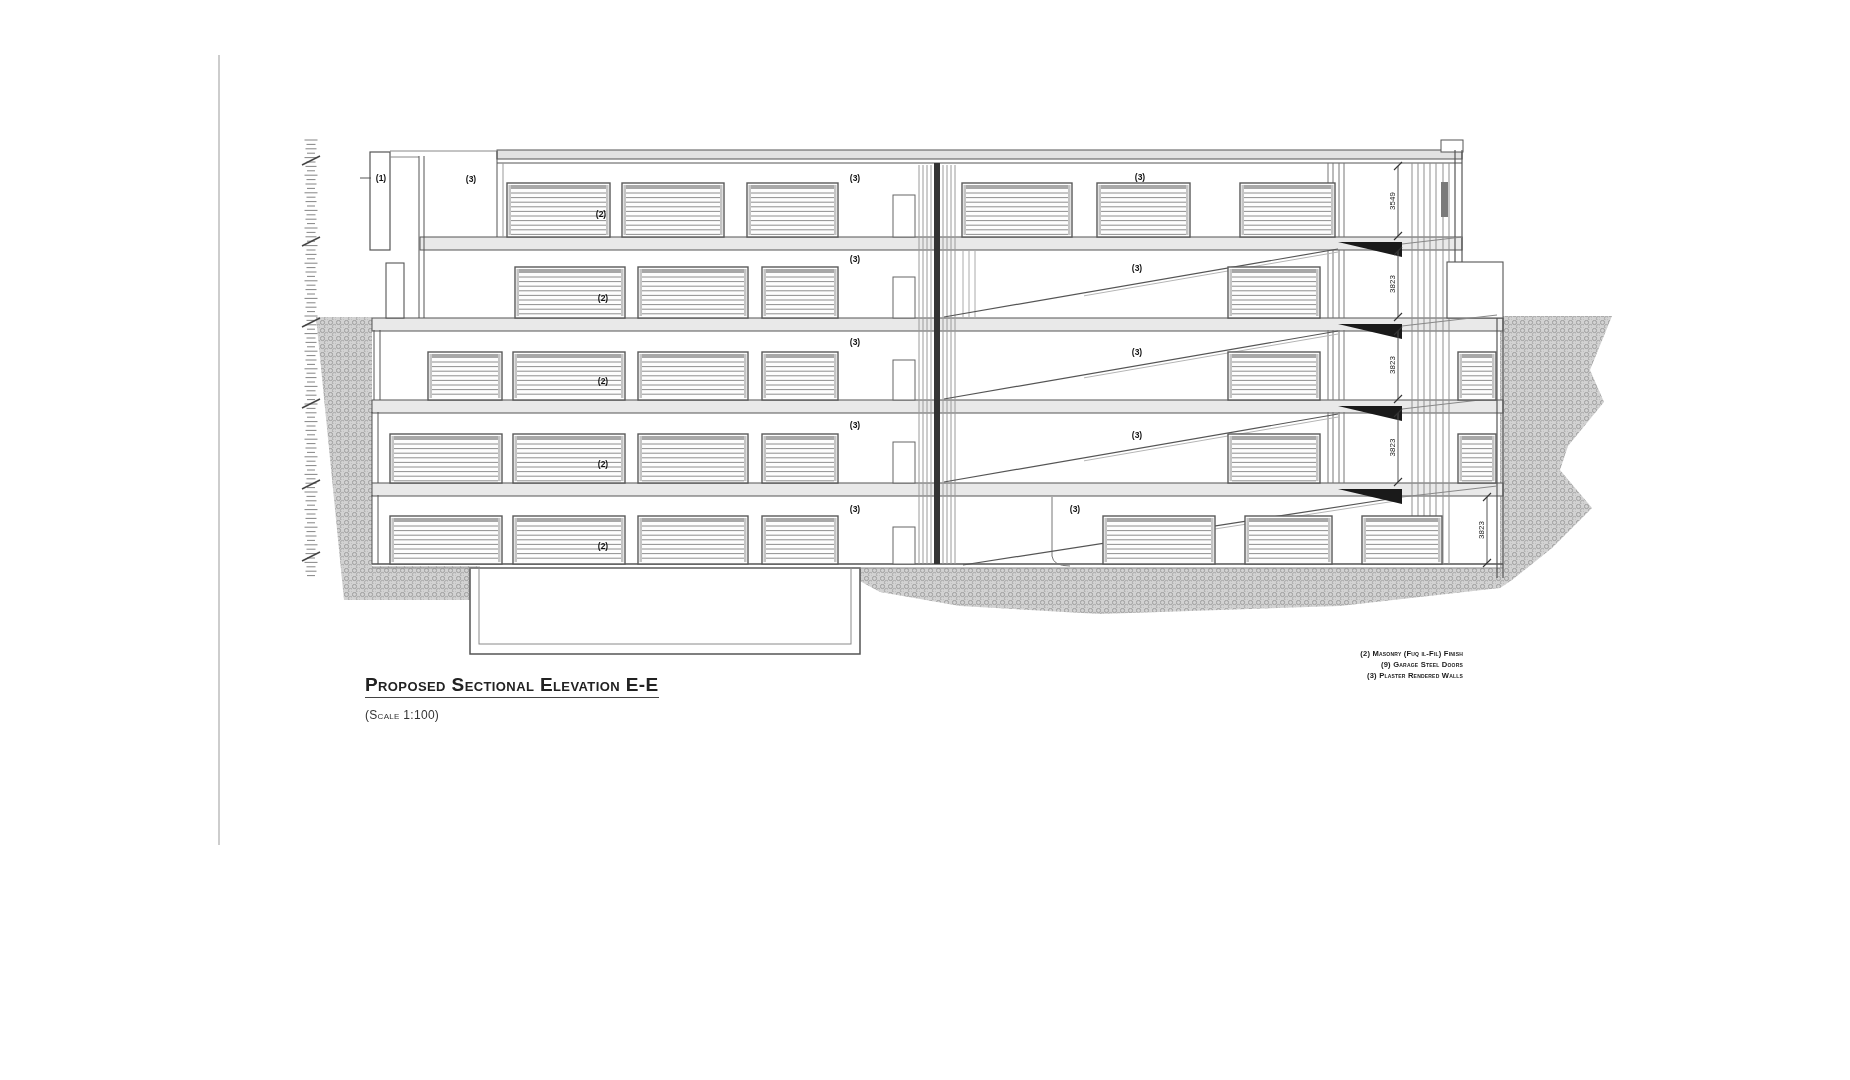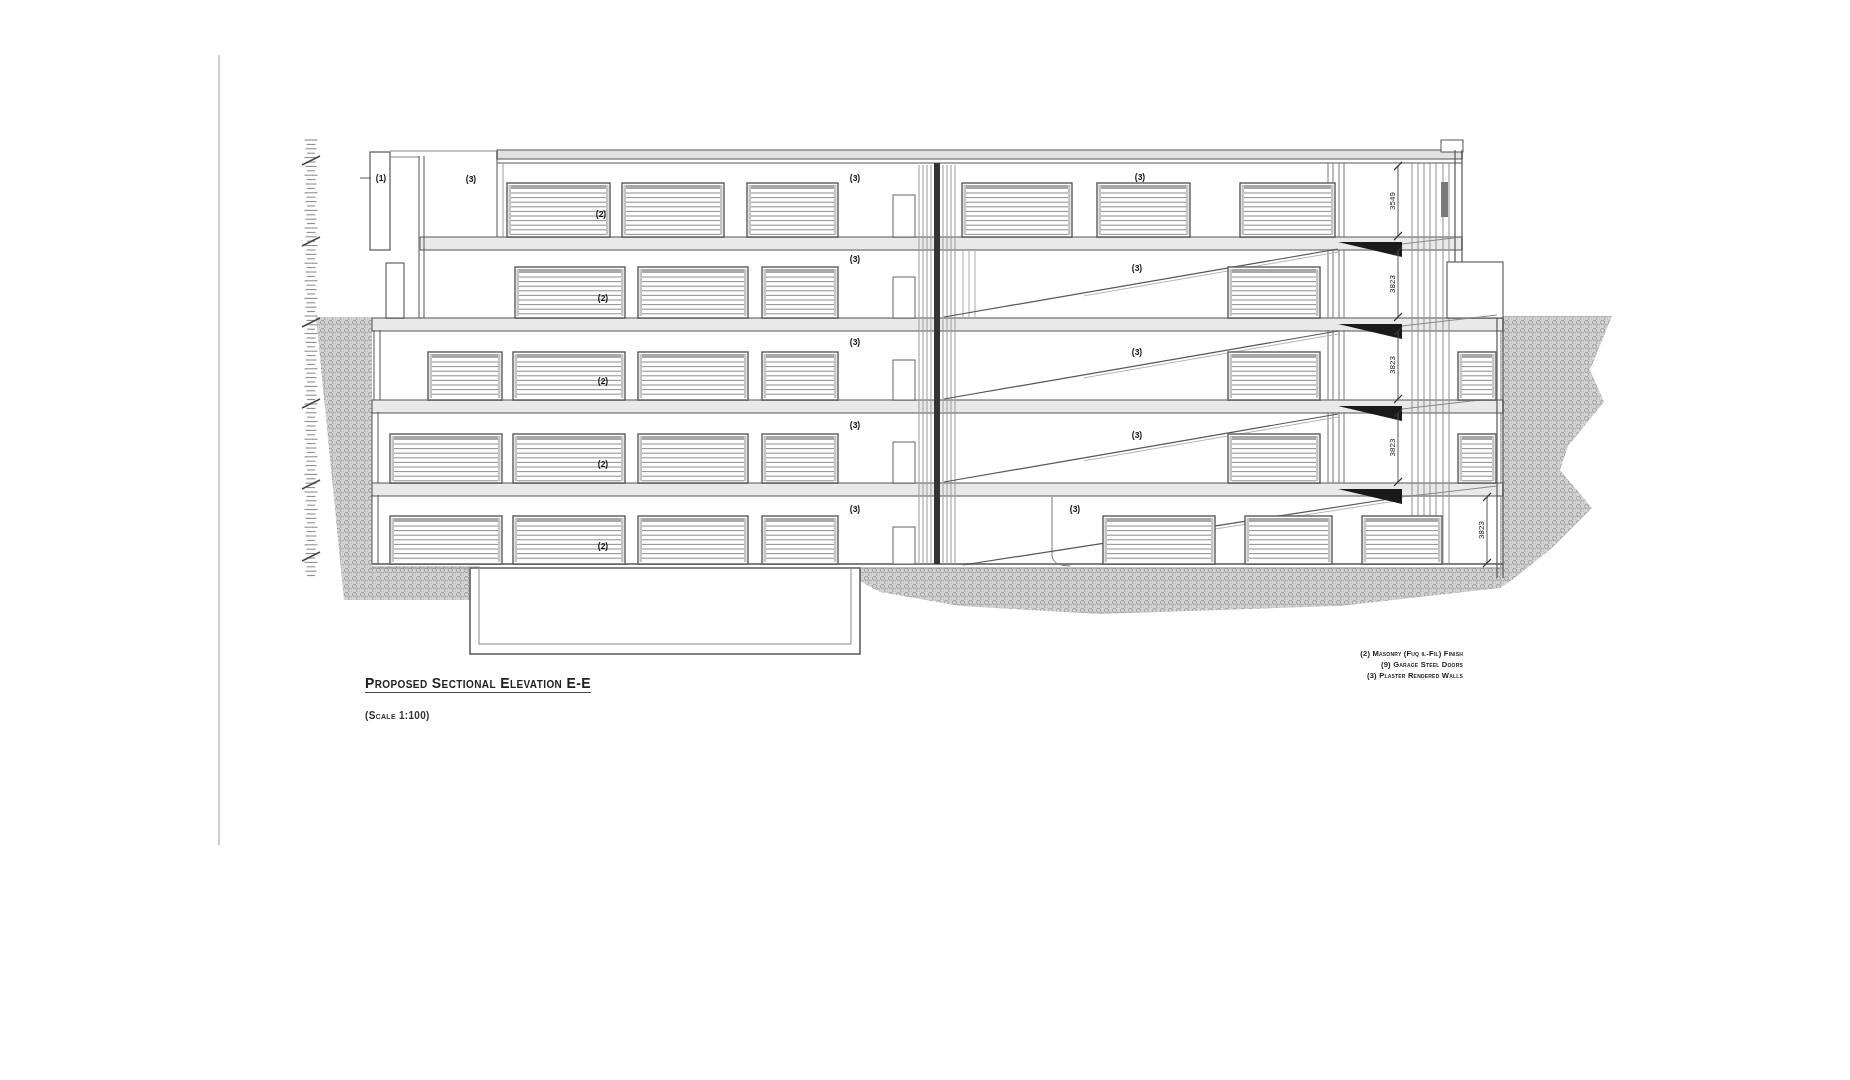--- a/index.html
+++ b/index.html
@@ -1,23 +1,23 @@
 <!DOCTYPE html>
 <html><head>
 <meta charset="utf-8">
 <style>
   html,body{margin:0;padding:0;background:#ffffff;}
   .sheet{position:relative;width:1850px;height:1080px;background:#ffffff;overflow:hidden;
          font-family:"Liberation Sans",sans-serif;}
   svg{position:absolute;left:0;top:0;}
   .title-block{position:absolute;left:365px;top:674px;}
-  .title-main{display:inline-block;font-size:14px;font-weight:600;color:#222;
+  .title-main{display:inline-block;font-size:19px;font-weight:600;color:#222;
               font-variant:small-caps;letter-spacing:.4px;border-bottom:1.2px solid #444;
               padding-bottom:1px;}
-  .title-scale{font-size:10px;color:#333;font-variant:small-caps;margin-top:17px;letter-spacing:.3px;font-weight:bold;}
+  .title-scale{font-size:12px;color:#333;font-variant:small-caps;margin-top:10px;letter-spacing:.3px;}
   .legend{position:absolute;left:1250px;top:648px;width:213px;text-align:right;
           font-size:7.6px;line-height:11px;color:#1a1a1a;font-weight:600;
           font-variant:small-caps;letter-spacing:.2px;}
 </style>
 </head>
 <body>
 
 <div class="sheet">
   <svg id="dwg" width="1850" height="1080" viewBox="0 0 1850 1080">
       <defs>

